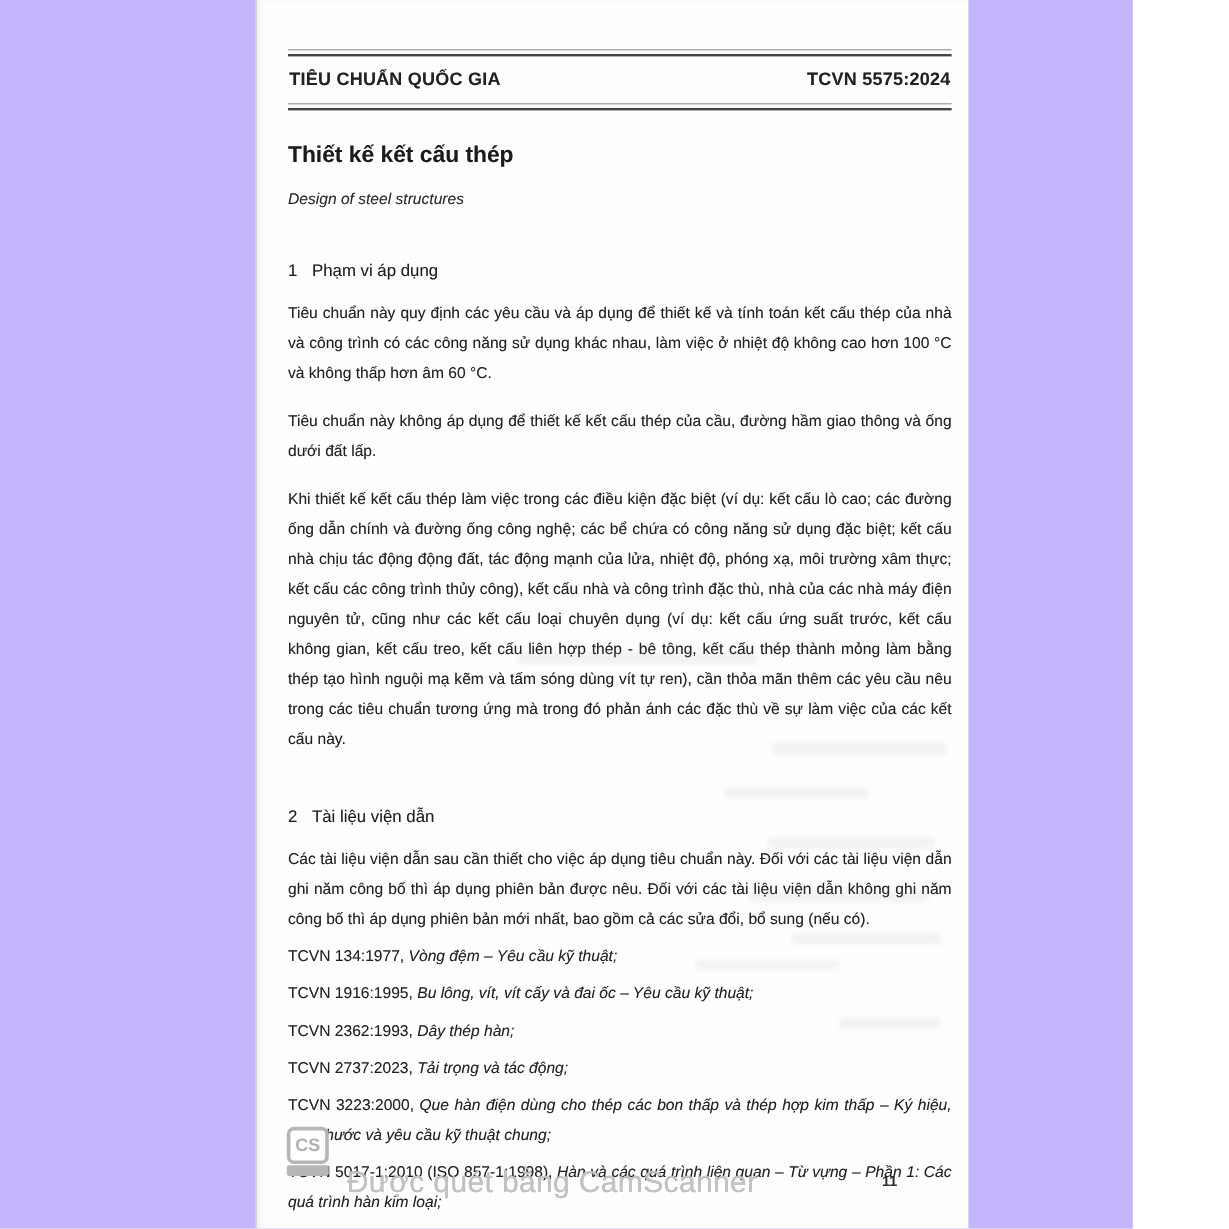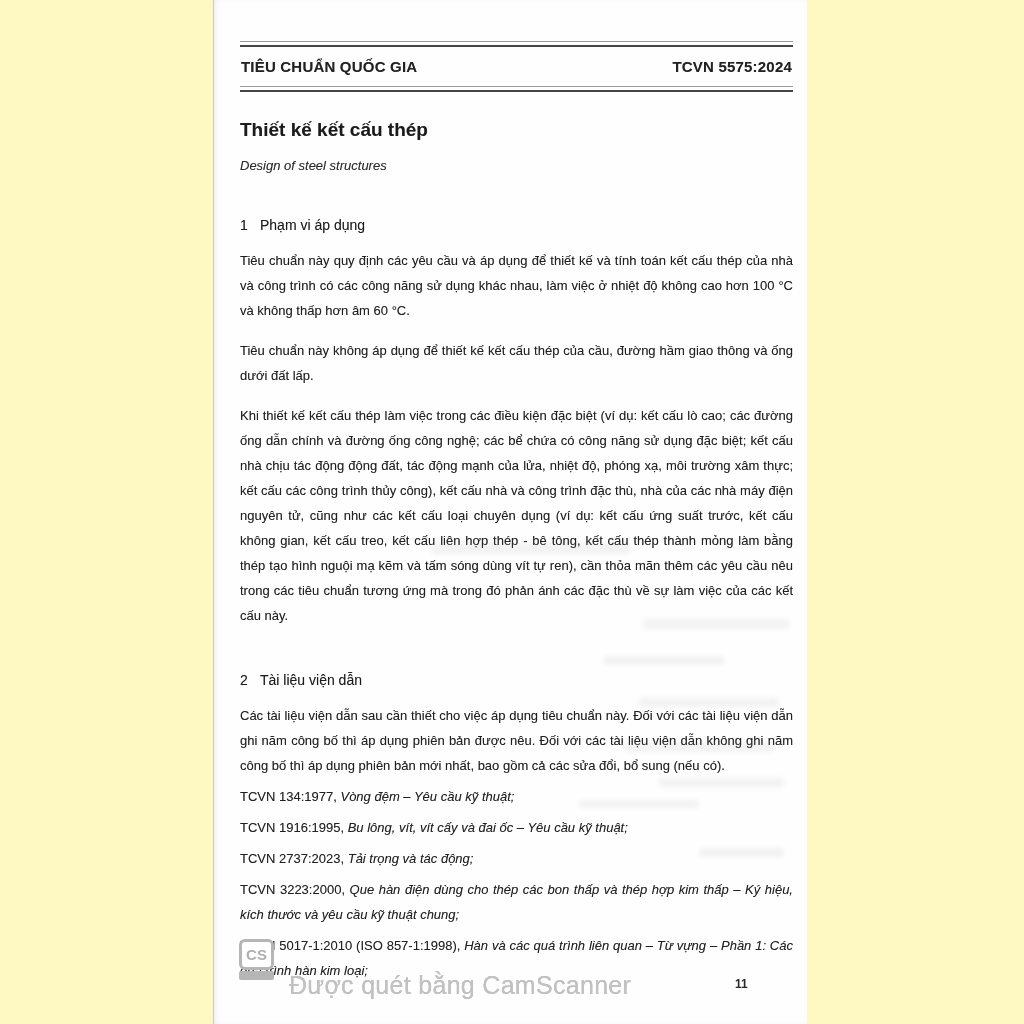--- a/index.html
+++ b/index.html
@@ -3,21 +3,21 @@
 <meta charset="utf-8">
 <style>
   html, body { margin:0; padding:0; }
   body {
     width:1024px; height:1024px;
     background:#ffffff;
     font-family:"Liberation Sans", sans-serif;
     color:#1e1e1e;
     overflow:hidden;
   }
-  .canvas { position:relative; width:1024px; height:1024px; background:#fef9c3; overflow:hidden; }
+  .canvas { position:relative; width:944px; height:1024px; background:#c4b5fd; overflow:hidden; }
 
   
   .sheet {
     position:absolute; left:213px; top:0; width:593px; height:1024px;
     background:#fefefe;
     border-left:1px solid #c8c8c8;
     box-shadow: inset 4px 0 8px -4px rgba(0,0,0,0.10);
   }
   .inner { position:relative; margin:0 14px 0 26px; }
 
@@ -106,20 +106,24 @@
 
       <p class="ref">
         <span>TCVN 134:1977,</span>
         <span class="it">Vòng đệm – Yêu cầu kỹ thuật;</span>
       </p>
       <p class="ref">
         <span>TCVN 1916:1995,</span>
         <span class="it">Bu lông, vít, vít cấy và đai ốc – Yêu cầu kỹ thuật;</span>
       </p>
       <p class="ref">
+        <span>TCVN 2362:1993,</span>
+        <span class="it">Dây thép hàn;</span>
+      </p>
+      <p class="ref">
         <span>TCVN 2737:2023,</span>
         <span class="it">Tải trọng và tác động;</span>
       </p>
       <p class="ref">
         <span>TCVN 3223:2000,</span>
         <span class="it">Que hàn điện dùng cho thép các bon thấp và thép hợp kim thấp – Ký hiệu, kích thước và yêu cầu kỹ thuật chung;</span>
       </p>
       <p class="ref">
         <span>TCVN 5017-1:2010 (ISO 857-1:1998),</span>
         <span class="it">Hàn và các quá trình liên quan – Từ vựng – Phần 1: Các quá trình hàn kim loại;</span>

